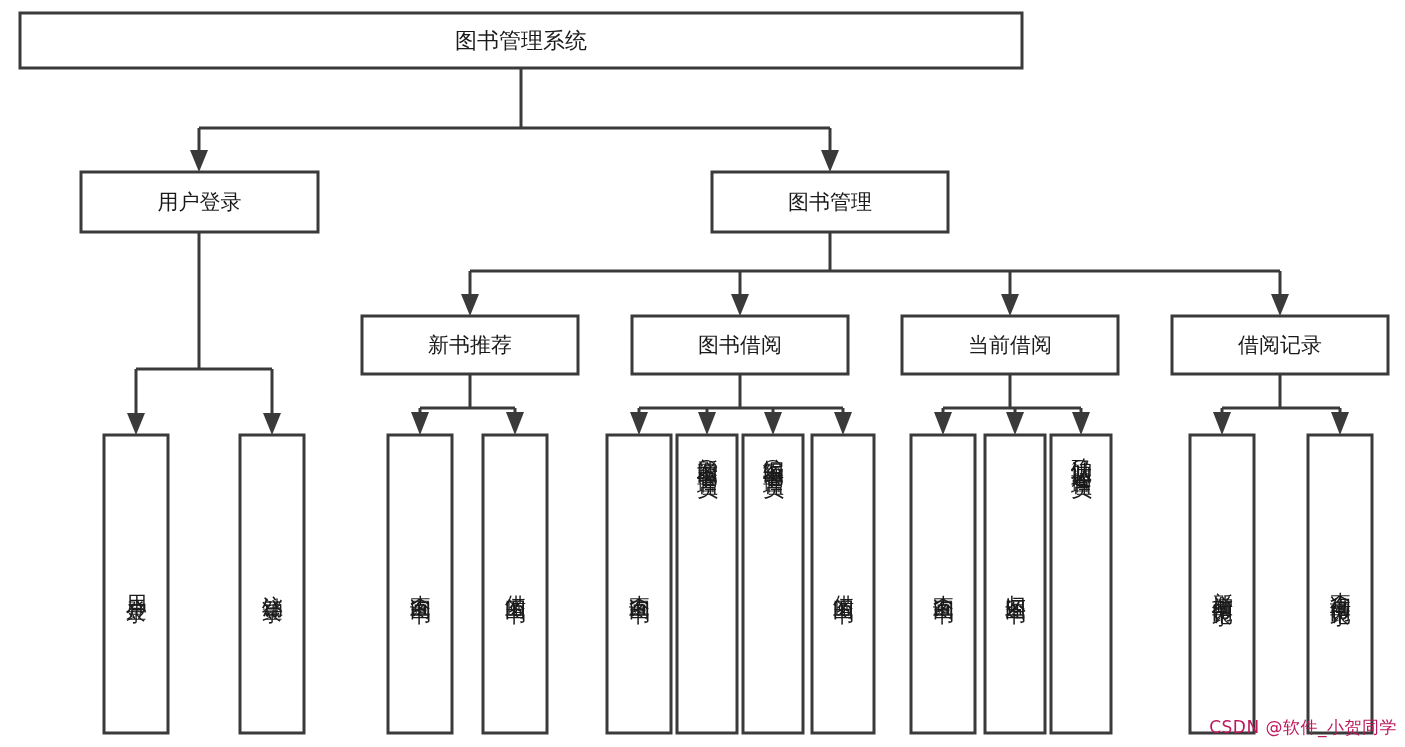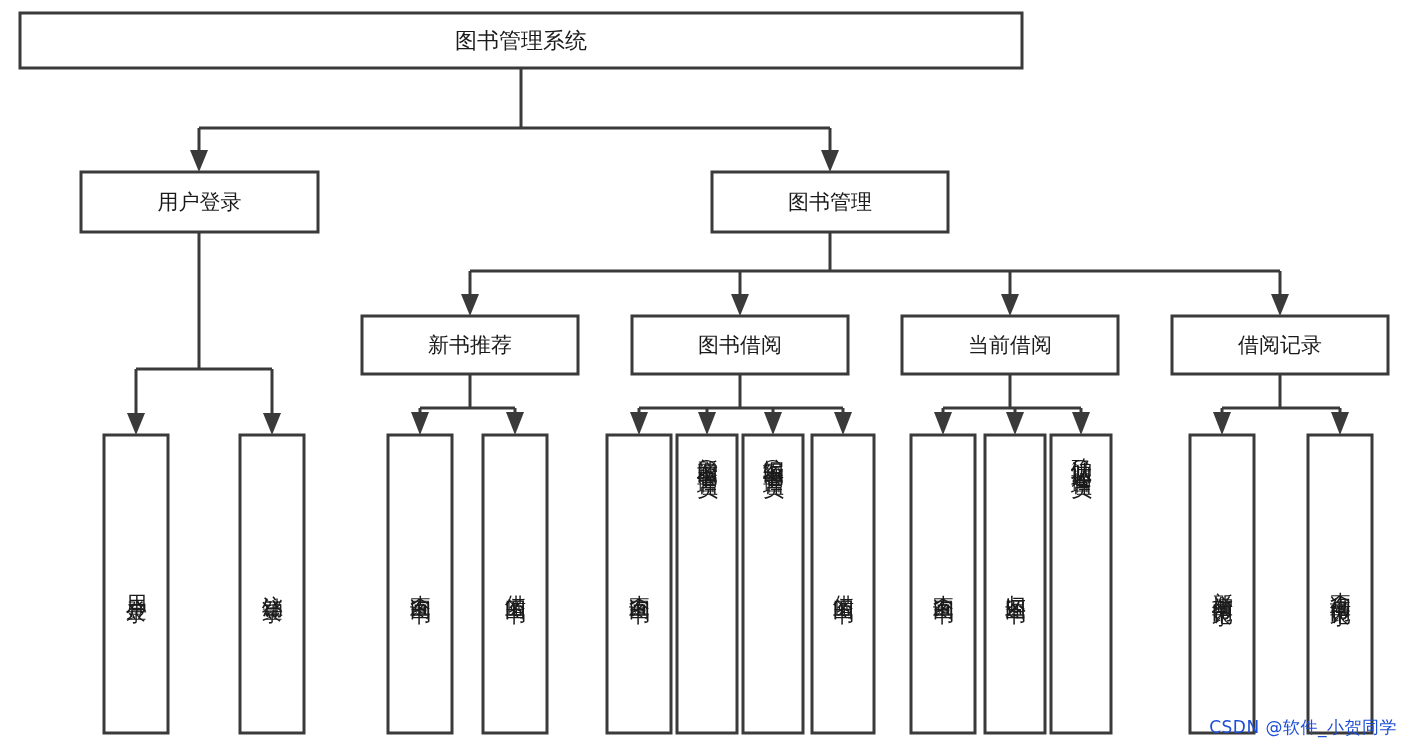--- a/index.html
+++ b/index.html
@@ -66,21 +66,21 @@
     line-height: 1;
     white-space: nowrap;
     pointer-events: none;
   }
   .watermark {
     position: absolute;
     right: 8px;
     bottom: 8px;
     font-family: "DejaVu Sans", "Liberation Sans", sans-serif;
     font-size: 17px;
-    color: #1d4ed8;
+    color: #be185d;
     letter-spacing: 0.5px;
     white-space: nowrap;
   }
 </style>
 </head>
 <body>
 
 <div id="diagram-root">
 
   <svg class="canvas" viewBox="0 0 1405 747">

